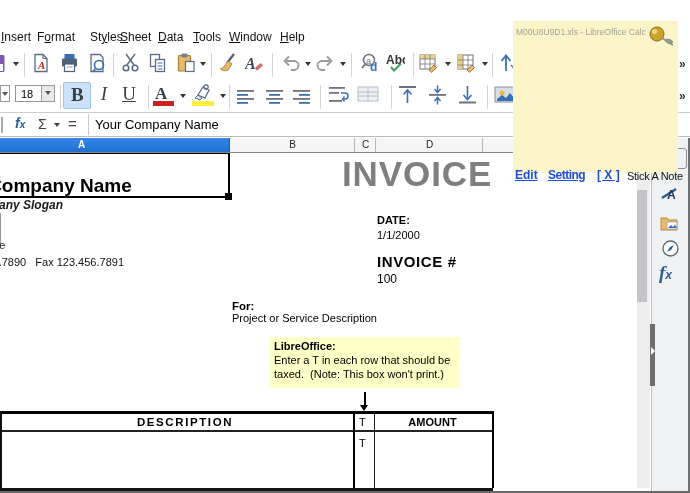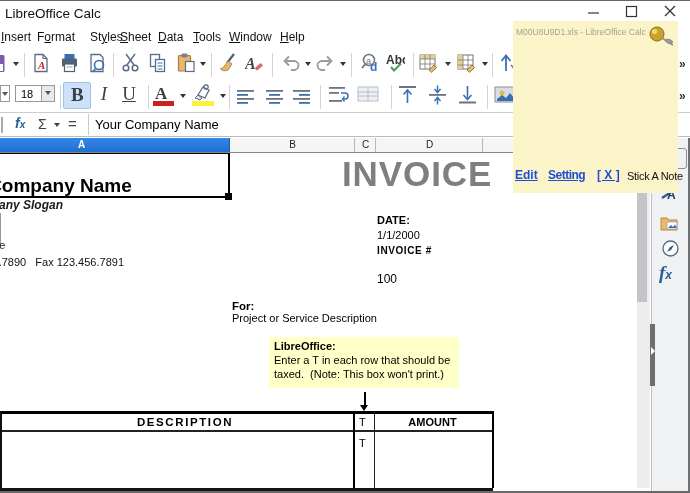--- a/index.html
+++ b/index.html
@@ -28,41 +28,32 @@
 
 #sheet { position:absolute; left:0; top:153px; width:636px; height:340px; background:#fff; overflow:hidden; }
 
 #vtrack { position:absolute; left:636.5px; top:153px; width:13px; height:335px; background:#ededed; }
 #vthumb { position:absolute; left:637px; top:190px; width:10px; height:112px; background:#c4c4c8; }
 
 #rail { position:absolute; left:651px; top:138px; width:39px; height:355px; background:#eff1f2; border-left:1px solid #bcc0c4; }
 #railline { position:absolute; left:688px; top:138px; width:1.5px; height:355px; background:#6e7174; }
 #splitter { position:absolute; left:650px; top:324px; width:5px; height:62px; background:#6e6e6e; }
 
-#note { position:absolute; left:513px; top:21px; width:165px; height:172px; background:#fcf4c9; z-index:50;padding-left:10px; }
+#note { position:absolute; left:513px; top:21px; width:165px; height:152px; background:#fcf4c9; z-index:50;padding-left:10px; }
 #note-head { position:absolute; left:3px; top:6px; font-size:8.5px; color:#a3a292; white-space:nowrap; }
 #note-body { position:absolute; left:7px; top:20px; font-size:13px; letter-spacing:-0.4px; color:#000; line-height:14px; white-space:nowrap; }
 .nlink { position:absolute; top:147px; font-weight:bold; font-size:12px; color:#1d4ed8; text-decoration:underline; }
 #stick { position:absolute; top:149px; left:114px; font-size:11px; letter-spacing:-0.3px; color:#111; white-space:nowrap; }
 svg { display:block; }
 .chev { position:absolute; left:679px; font-size:12px; font-weight:bold; color:#333; z-index:5; }
 </style>
 </head>
 <body>
 <div id="win">
 
-  <div id="titlebar">
-    <div id="title-text">LibreOffice Calc</div>
-    <svg class="abs" style="left:584px;top:3px" width="100" height="20" viewBox="0 0 100 20">
-      <line x1="4" y1="9" x2="15" y2="9" stroke="#333" stroke-width="1.2"></line>
-      <rect x="42.5" y="2.5" width="10" height="10" fill="none" stroke="#333" stroke-width="1.2"></rect>
-      <line x1="81" y1="2" x2="91" y2="12" stroke="#333" stroke-width="1.2"></line>
-      <line x1="91" y1="2" x2="81" y2="12" stroke="#333" stroke-width="1.2"></line>
-    </svg>
-  </div>
 
   <div id="menubar">
     <div class="menu-item" style="left:1px"><u>I</u>nsert</div>
     <div class="menu-item" style="left:37px">F<u>o</u>rmat</div>
     <div class="menu-item" style="left:90px">St<u>y</u>les</div>
     <div class="menu-item" style="left:120px"><u>S</u>heet</div>
     <div class="menu-item" style="left:158px"><u>D</u>ata</div>
     <div class="menu-item" style="left:193px"><u>T</u>ools</div>
     <div class="menu-item" style="left:229px"><u>W</u>indow</div>
     <div class="menu-item" style="left:280px"><u>H</u>elp</div>
@@ -351,21 +342,21 @@
     <div class="abs" style="left:-3px;top:-1px;width:233px;height:46px;border:2px solid #000"></div>
     <div class="abs" style="left:225px;top:40px;width:7px;height:7px;background:#000"></div>
     <div class="abs" style="left:-59px;top:22px;font-size:19px;font-weight:bold;color:#000;white-space:nowrap">Your Company Name</div>
     <div class="abs" style="left:-35px;top:45px;font-size:12px;font-weight:bold;font-style:italic;color:#1a1a1a;white-space:nowrap">Company Slogan</div>
     <div class="abs" style="left:0px;top:60px;width:1px;height:33px;background:#999"></div>
     <div class="abs" style="left:-82px;top:86px;font-size:11px;color:#222;white-space:nowrap">City, ST ZIP Code</div>
     <div class="abs" style="left:-76px;top:103px;font-size:11px;color:#111;white-space:nowrap">Phone 123.456.7890&nbsp;&nbsp;&nbsp;Fax 123.456.7891</div>
     <div class="abs" style="left:342px;top:1px;font-size:35px;font-weight:bold;color:#7f7f7f;letter-spacing:0.9px;white-space:nowrap">INVOICE</div>
     <div class="abs" style="left:377px;top:61px;font-size:11px;font-weight:bold;color:#000">DATE:</div>
     <div class="abs" style="left:377px;top:76px;font-size:11px;color:#000">1/1/2000</div>
-    <div class="abs" style="left:377px;top:92px;font-size:10px;font-weight:bold;letter-spacing:0.6px;color:#000">INVOICE #</div>
+    <div class="abs" style="left:377px;top:100px;font-size:15px;font-weight:bold;letter-spacing:0.6px;color:#000">INVOICE #</div>
     <div class="abs" style="left:377px;top:119px;font-size:12px;color:#000">100</div>
     <div class="abs" style="left:232px;top:147px;font-size:11.5px;font-weight:bold;color:#000">For:</div>
     <div class="abs" style="left:232px;top:159px;font-size:11px;color:#000">Project or Service Description</div>
 
     <div class="abs" style="left:269px;top:184px;width:190px;height:51px;background:#ffffc8">
       <div class="abs" style="left:5px;top:3px;font-size:11px;font-weight:bold;color:#000">LibreOffice:</div>
       <div class="abs" style="left:5px;top:17px;font-size:11px;color:#000;white-space:nowrap">Enter a T in each row that should be</div>
       <div class="abs" style="left:5px;top:31px;font-size:11px;color:#000;white-space:nowrap">taxed.&nbsp; (Note: This box won't print.)</div>
     </div>
 

